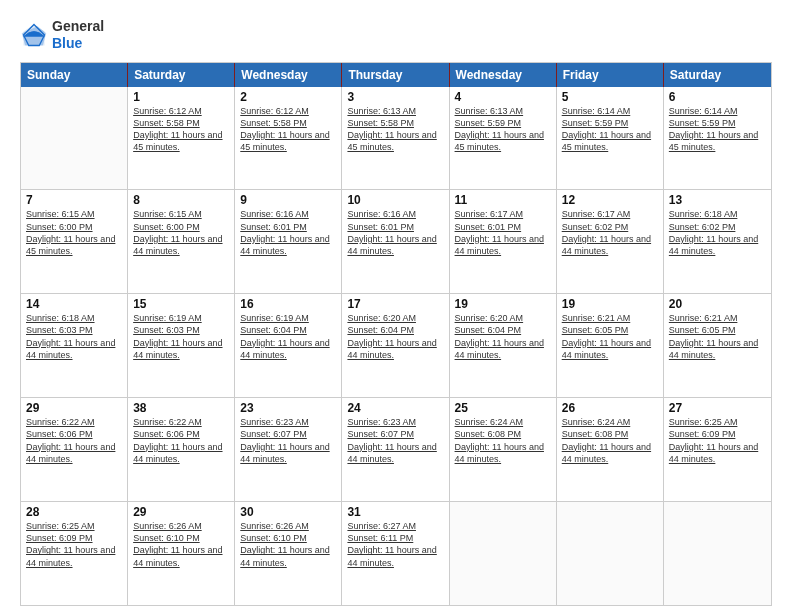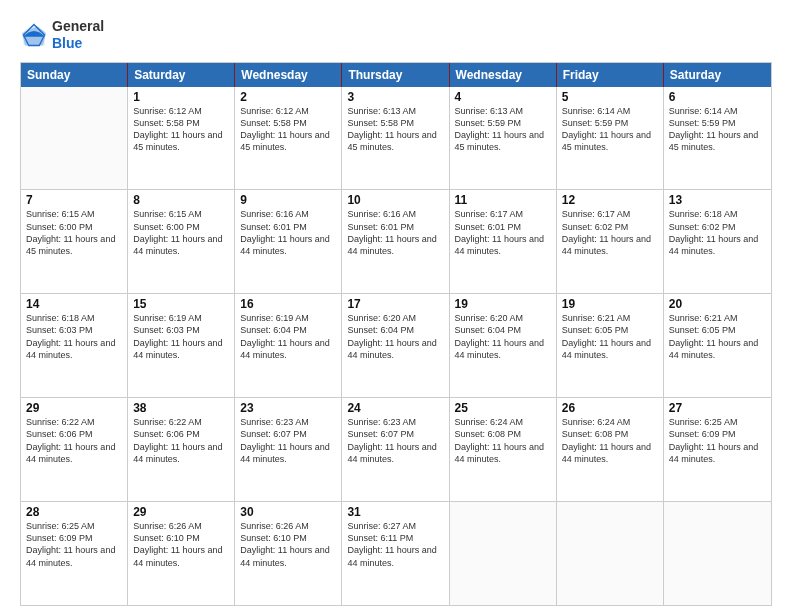--- a/index.html
+++ b/index.html
@@ -96,20 +96,21 @@
     .day-num {
       font-size: 12px;
       font-weight: bold;
       color: #111;
       margin-bottom: 1px;
     }
     .cell-info {
       font-size: 9px;
       color: #333;
       line-height: 1.35;
+      text-decoration: underline;
     }
   </style>
 </head>
 <body>
 
 <div class="page">
   <div class="header">
     <div class="logo">
       <svg class="logo-icon" viewBox="0 0 32 32" xmlns="http://www.w3.org/2000/svg">
         <rect x="0" y="0" width="32" height="32" fill="white"></rect>

